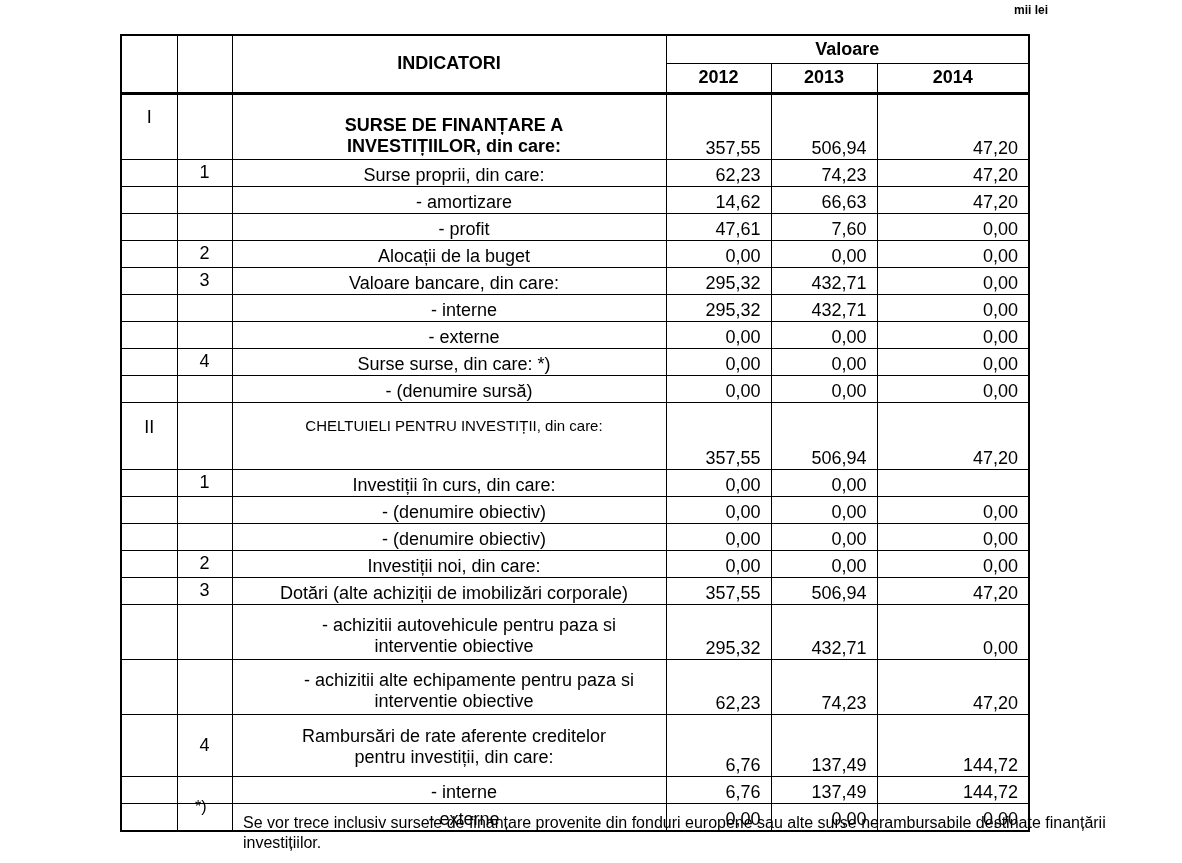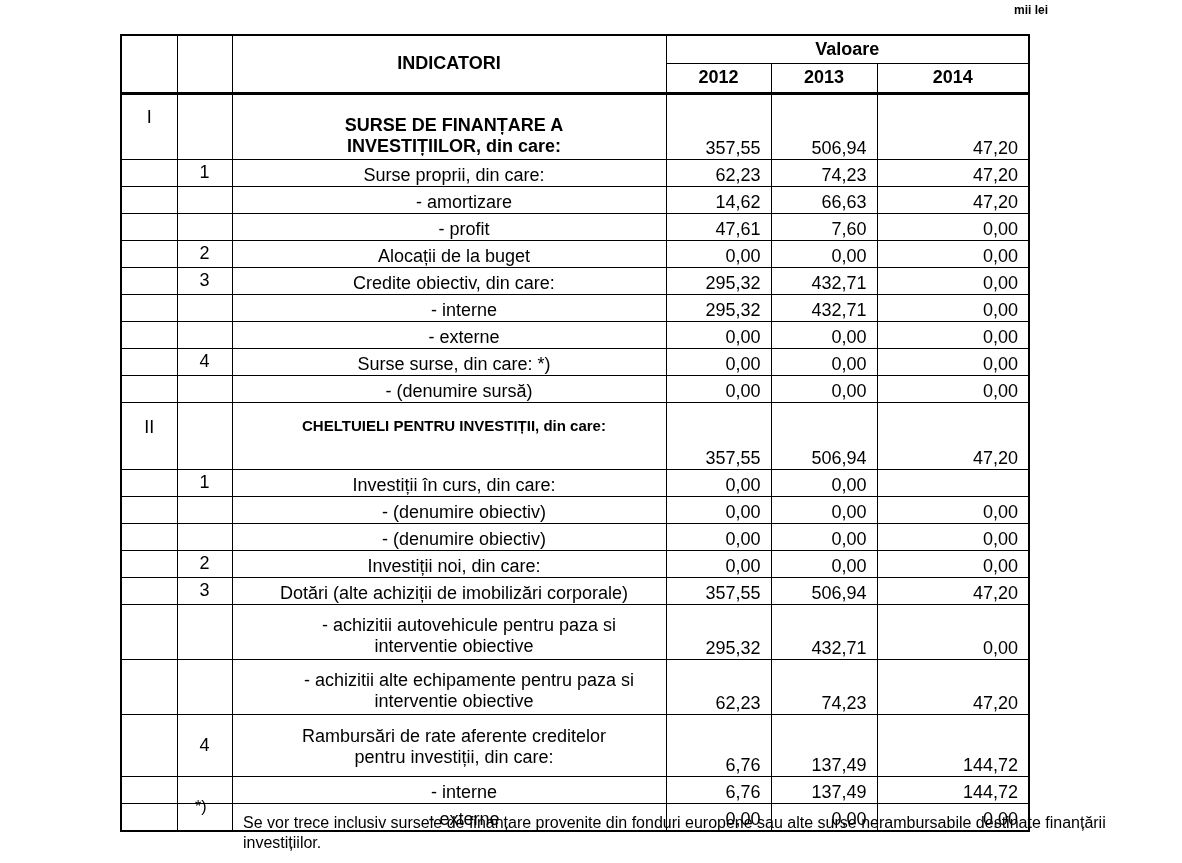--- a/index.html
+++ b/index.html
@@ -15,21 +15,21 @@
     col.c4 { width: 105px; } col.c5 { width: 106px; } col.c6 { width: 152px; }
     .hdr { font-weight: bold; text-align: center; }
     .hdr-ind { vertical-align: middle !important; }
     .thick-b td { border-bottom: 2px solid #000; }
     td.roman, td.num { text-align: center; vertical-align: middle !important; }
     td.label { padding-left: 10px !important; text-align: center; }
     td.label.sub { padding-left: 30px !important; }
     td.label.sub2 { padding-left: 20px !important; }
     td.val { text-align: right; padding-right: 10px !important; }
     .bold { font-weight: bold; }
-    .small-bold { font-weight: bold; font-size: 15px !important; vertical-align: top !important; padding-top: 12px !important; }
+    .small-bold { font-weight: normal; font-size: 15px !important; vertical-align: top !important; padding-top: 12px !important; }
     .r1 td { height: 26px; }
     .r2 td { height: 52px; }
     .footnote { position: absolute; left: 195px; top: 797px; font-size: 16px; line-height: 20px; }
     .footnote .mark { position: absolute; left: 0; top: 0; }
     .footnote .text { position: absolute; left: 48px; top: 16px; width: 900px; }
   </style>
 </head>
 <body>
 
 <div class="unit">mii lei</div>
@@ -95,21 +95,21 @@
     <td></td>
     <td class="num">2</td>
     <td class="label">Alocații de la buget</td>
     <td class="val">0,00</td>
     <td class="val">0,00</td>
     <td class="val">0,00</td>
   </tr>
   <tr class="r1">
     <td></td>
     <td class="num">3</td>
-    <td class="label">Credite obiectiv, din care:</td>
+    <td class="label">Valoare bancare, din care:</td>
     <td class="val">295,32</td>
     <td class="val">432,71</td>
     <td class="val">0,00</td>
   </tr>
   <tr class="r1">
     <td></td>
     <td class="num"></td>
     <td class="label sub">- interne</td>
     <td class="val">295,32</td>
     <td class="val">432,71</td>

